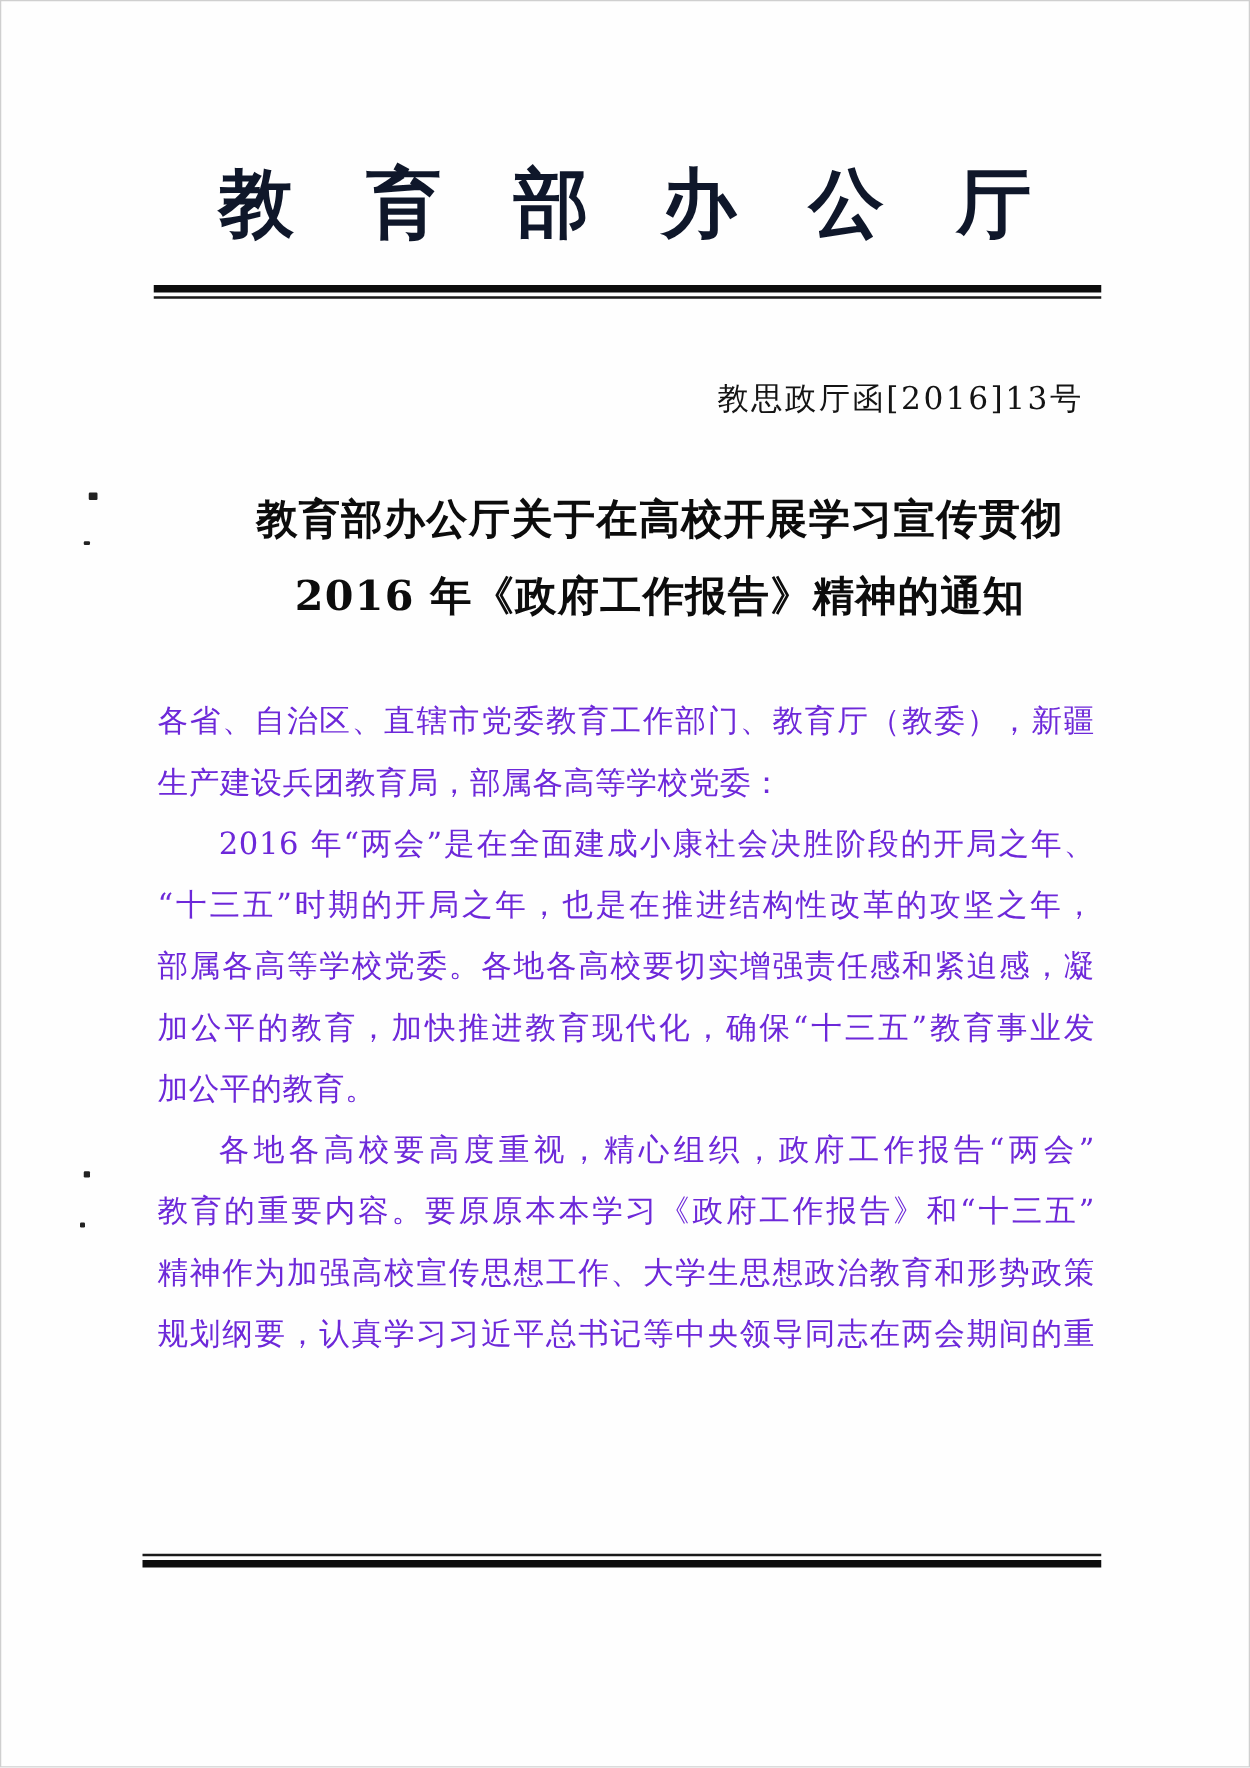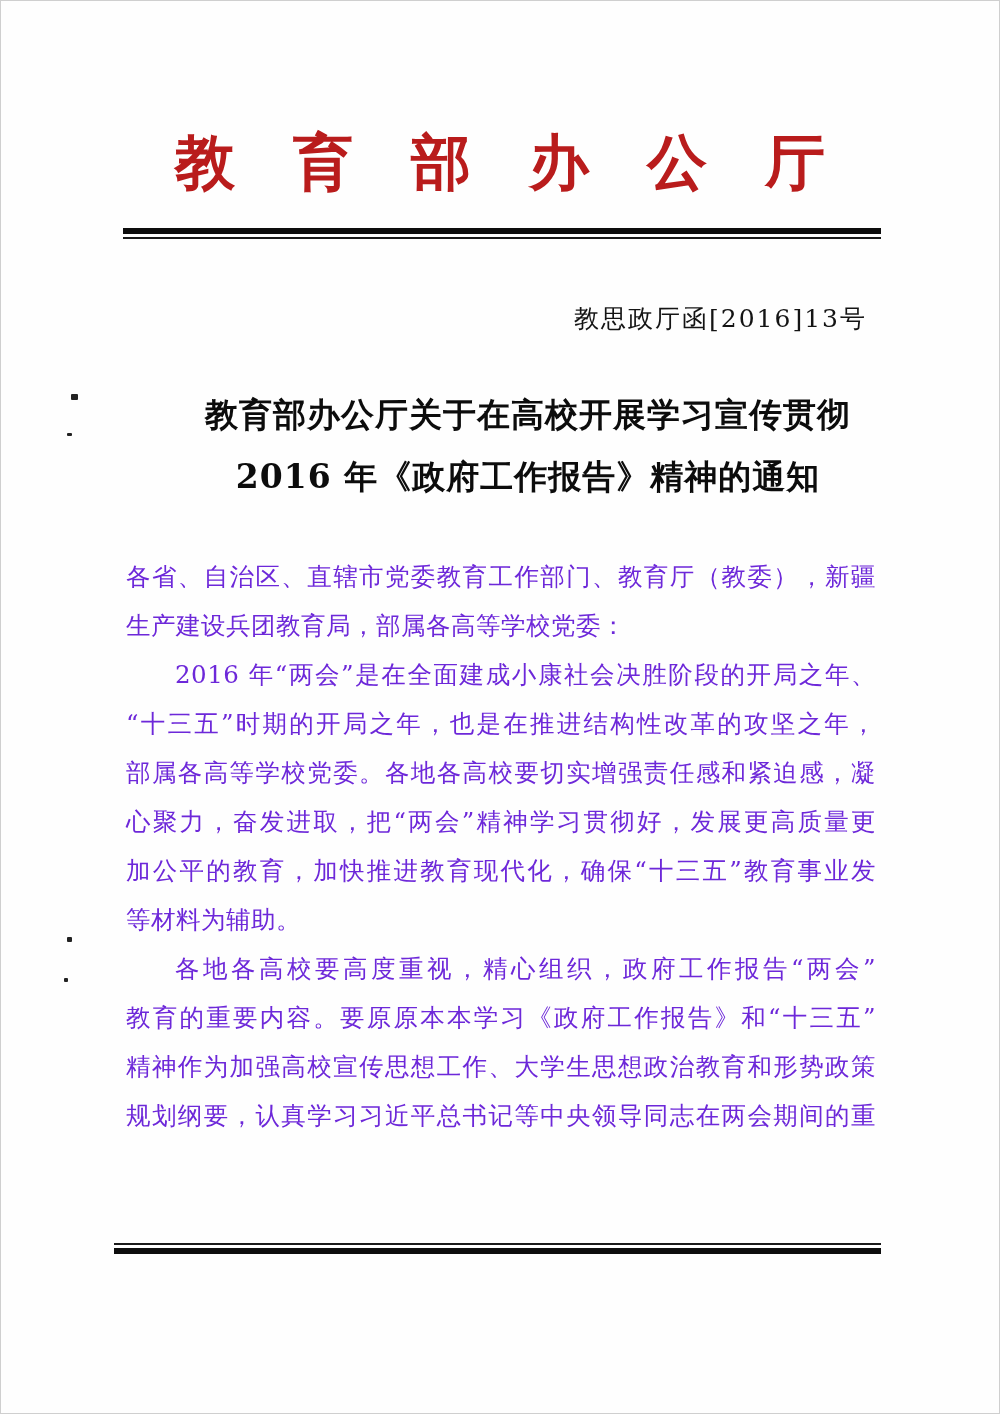--- a/index.html
+++ b/index.html
@@ -22,21 +22,21 @@
     top: 122px;
     left: 0;
     width: 100%;
     text-align: center;
     font-size: 60px;
     font-weight: bold;
     letter-spacing: 58px;
     padding-left: 58px;       
     box-sizing: border-box;
     white-space: nowrap;
-    color: #b91c1c;
+    color: #0f172a;
     font-family: Liberation Mono, monospace;
   }
   .header-rule {
     position: absolute;
     top: 227px;
     left: 122px;
     width: 758px;
   }
   .header-rule .thick { height: 6px; background: #0d0d0d; }
   .header-rule .gap   { height: 3px; }
@@ -123,23 +123,22 @@
     <div>教育部办公厅关于在高校开展学习宣传贯彻</div>
     <div>2016 年《政府工作报告》精神的通知</div>
   </div>
 
   <div class="body-text">
     <div class="body-line fill">各省、自治区、直辖市党委教育工作部门、教育厅（教委），新疆</div>
     <div class="body-line">生产建设兵团教育局，部属各高等学校党委：</div>
     <div class="body-line fill indent">2016 年“两会”是在全面建成小康社会决胜阶段的开局之年、</div>
     <div class="body-line fill">“十三五”时期的开局之年，也是在推进结构性改革的攻坚之年，</div>
     <div class="body-line fill">部属各高等学校党委。各地各高校要切实增强责任感和紧迫感，凝</div>
-    <div class="body-line fill">心聚力，奋发进取，把“两会”精神学习贯彻好，发展更高质量更</div>
     <div class="body-line fill">加公平的教育，加快推进教育现代化，确保“十三五”教育事业发</div>
-    <div class="body-line">等材料为辅助。</div>
+    <div class="body-line">加公平的教育。</div>
     <div class="body-line fill indent">各地各高校要高度重视，精心组织，政府工作报告“两会”</div>
     <div class="body-line fill">教育的重要内容。要原原本本学习《政府工作报告》和“十三五”</div>
     <div class="body-line fill">精神作为加强高校宣传思想工作、大学生思想政治教育和形势政策</div>
     <div class="body-line fill">规划纲要，认真学习习近平总书记等中央领导同志在两会期间的重</div>
   </div>
 
   <div class="bottom-rule">
     <div class="thin"></div>
     <div class="gap"></div>
     <div class="thick"></div>

